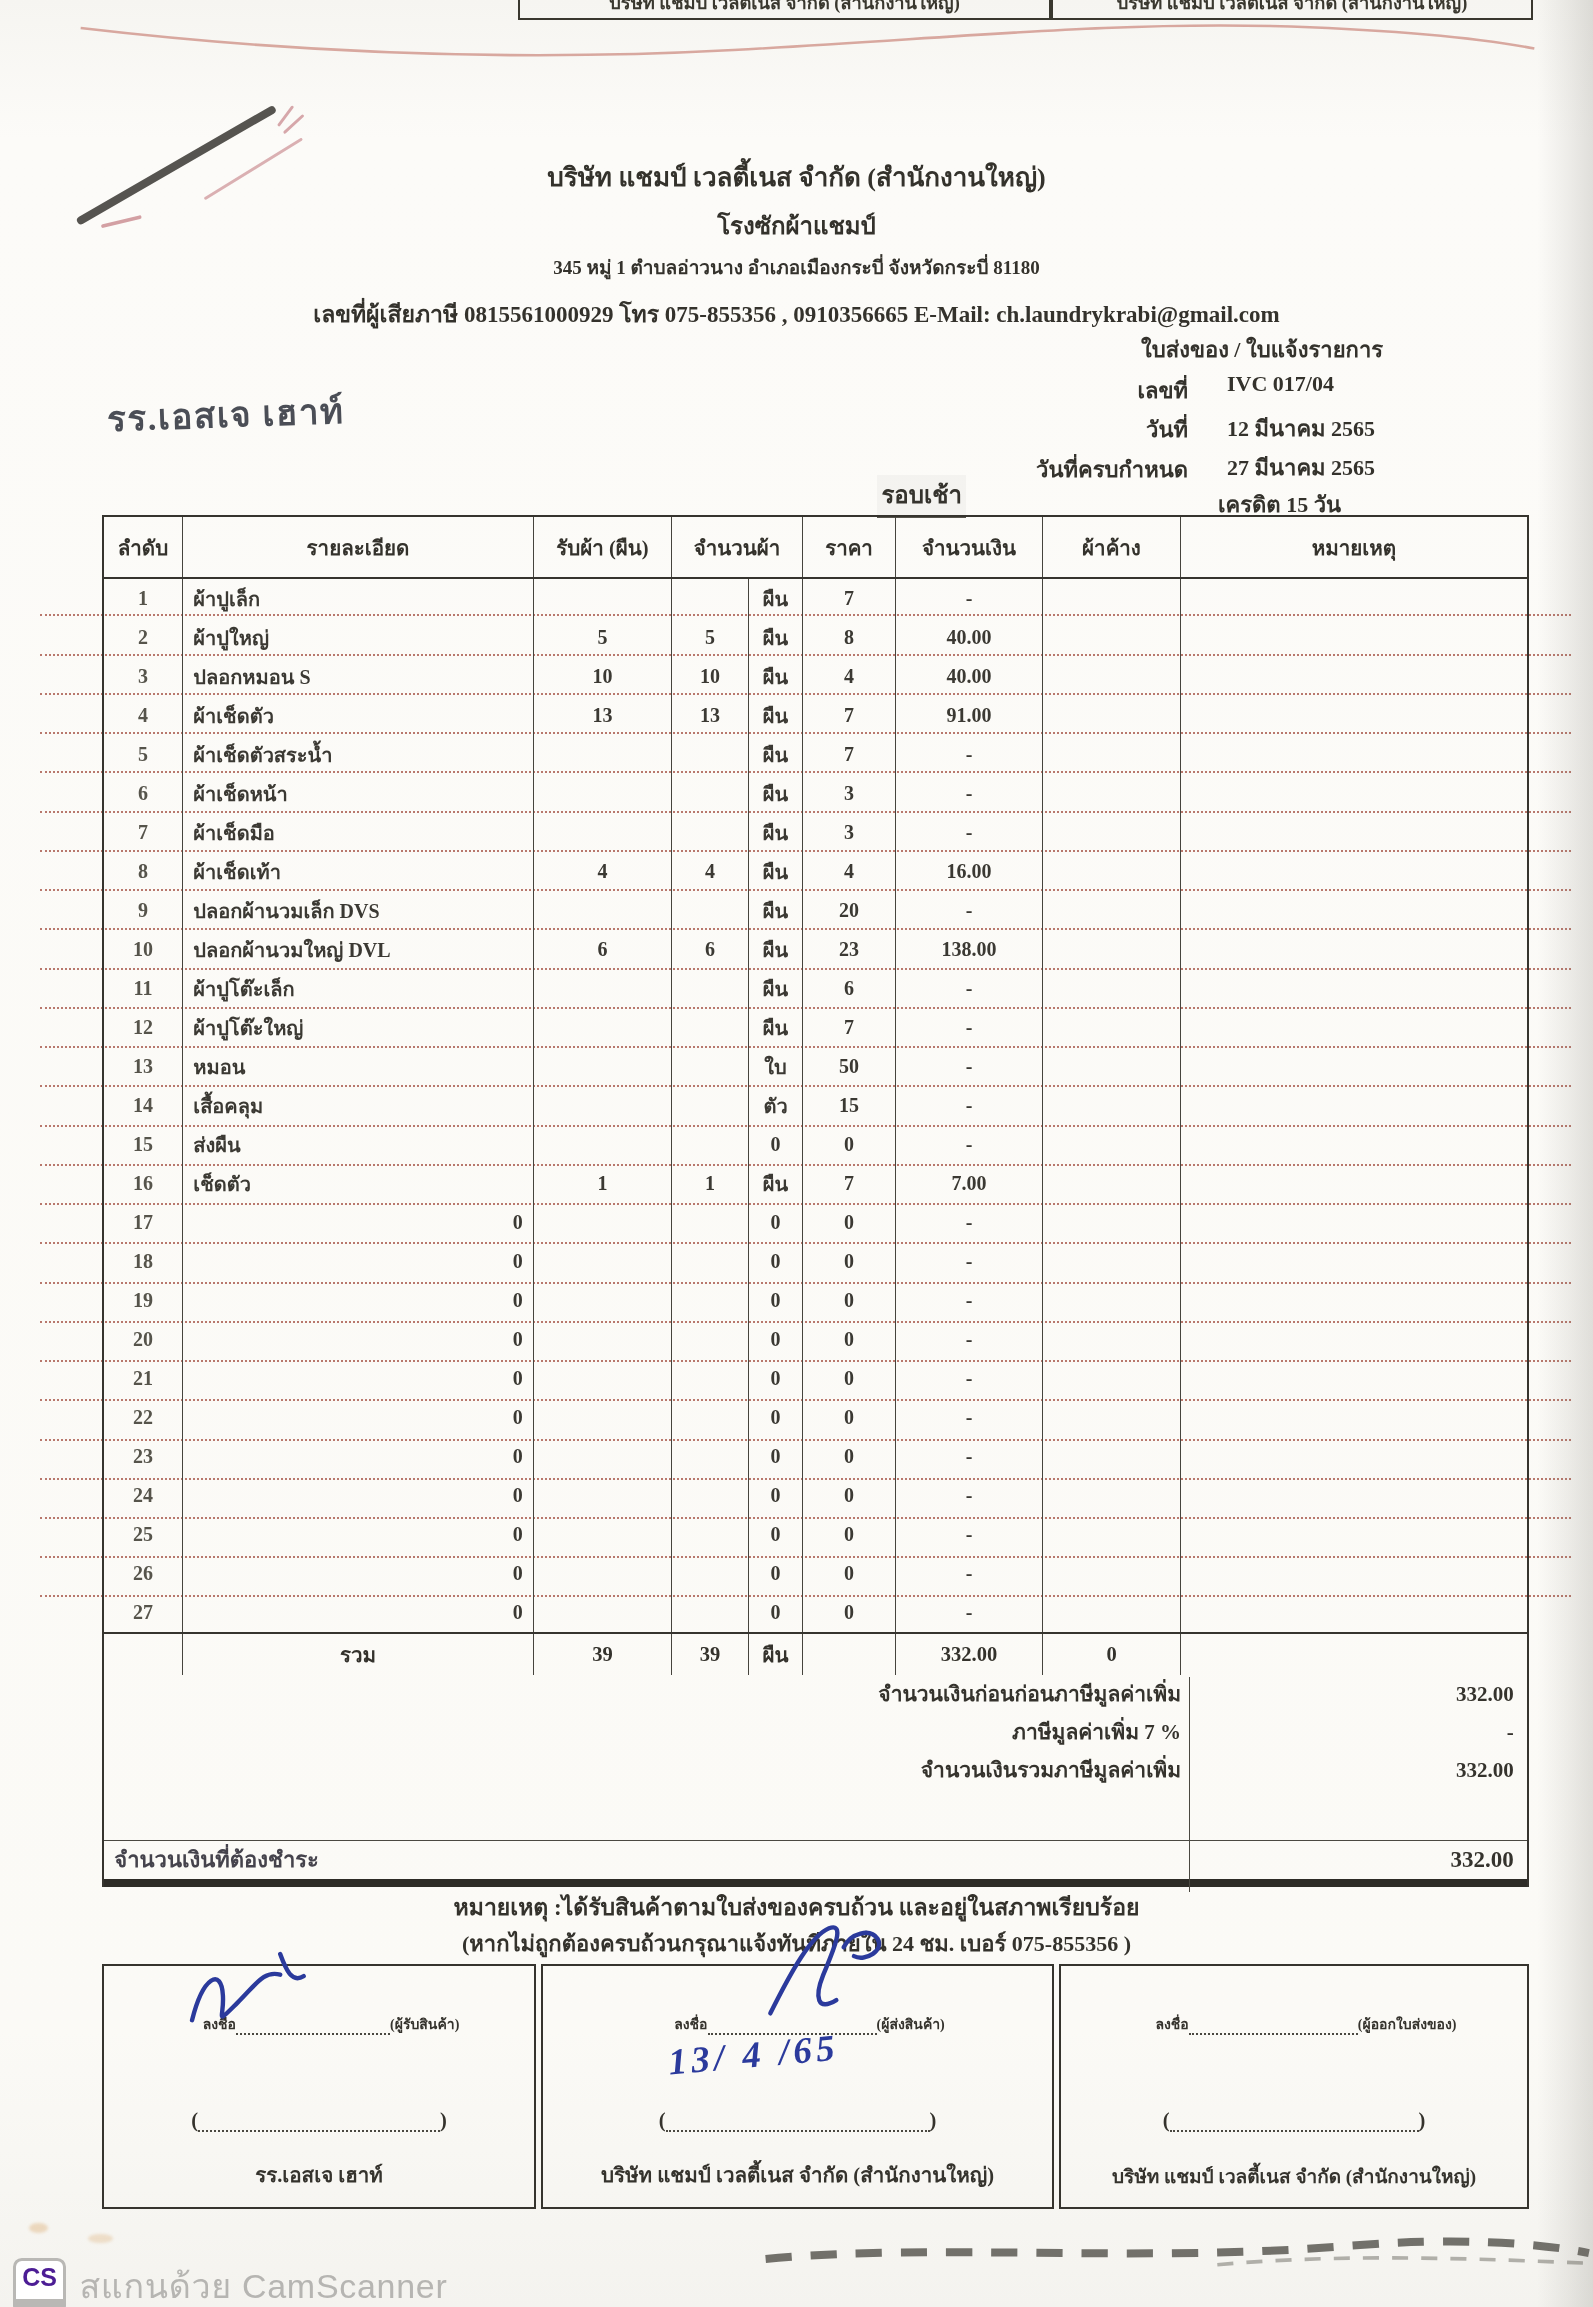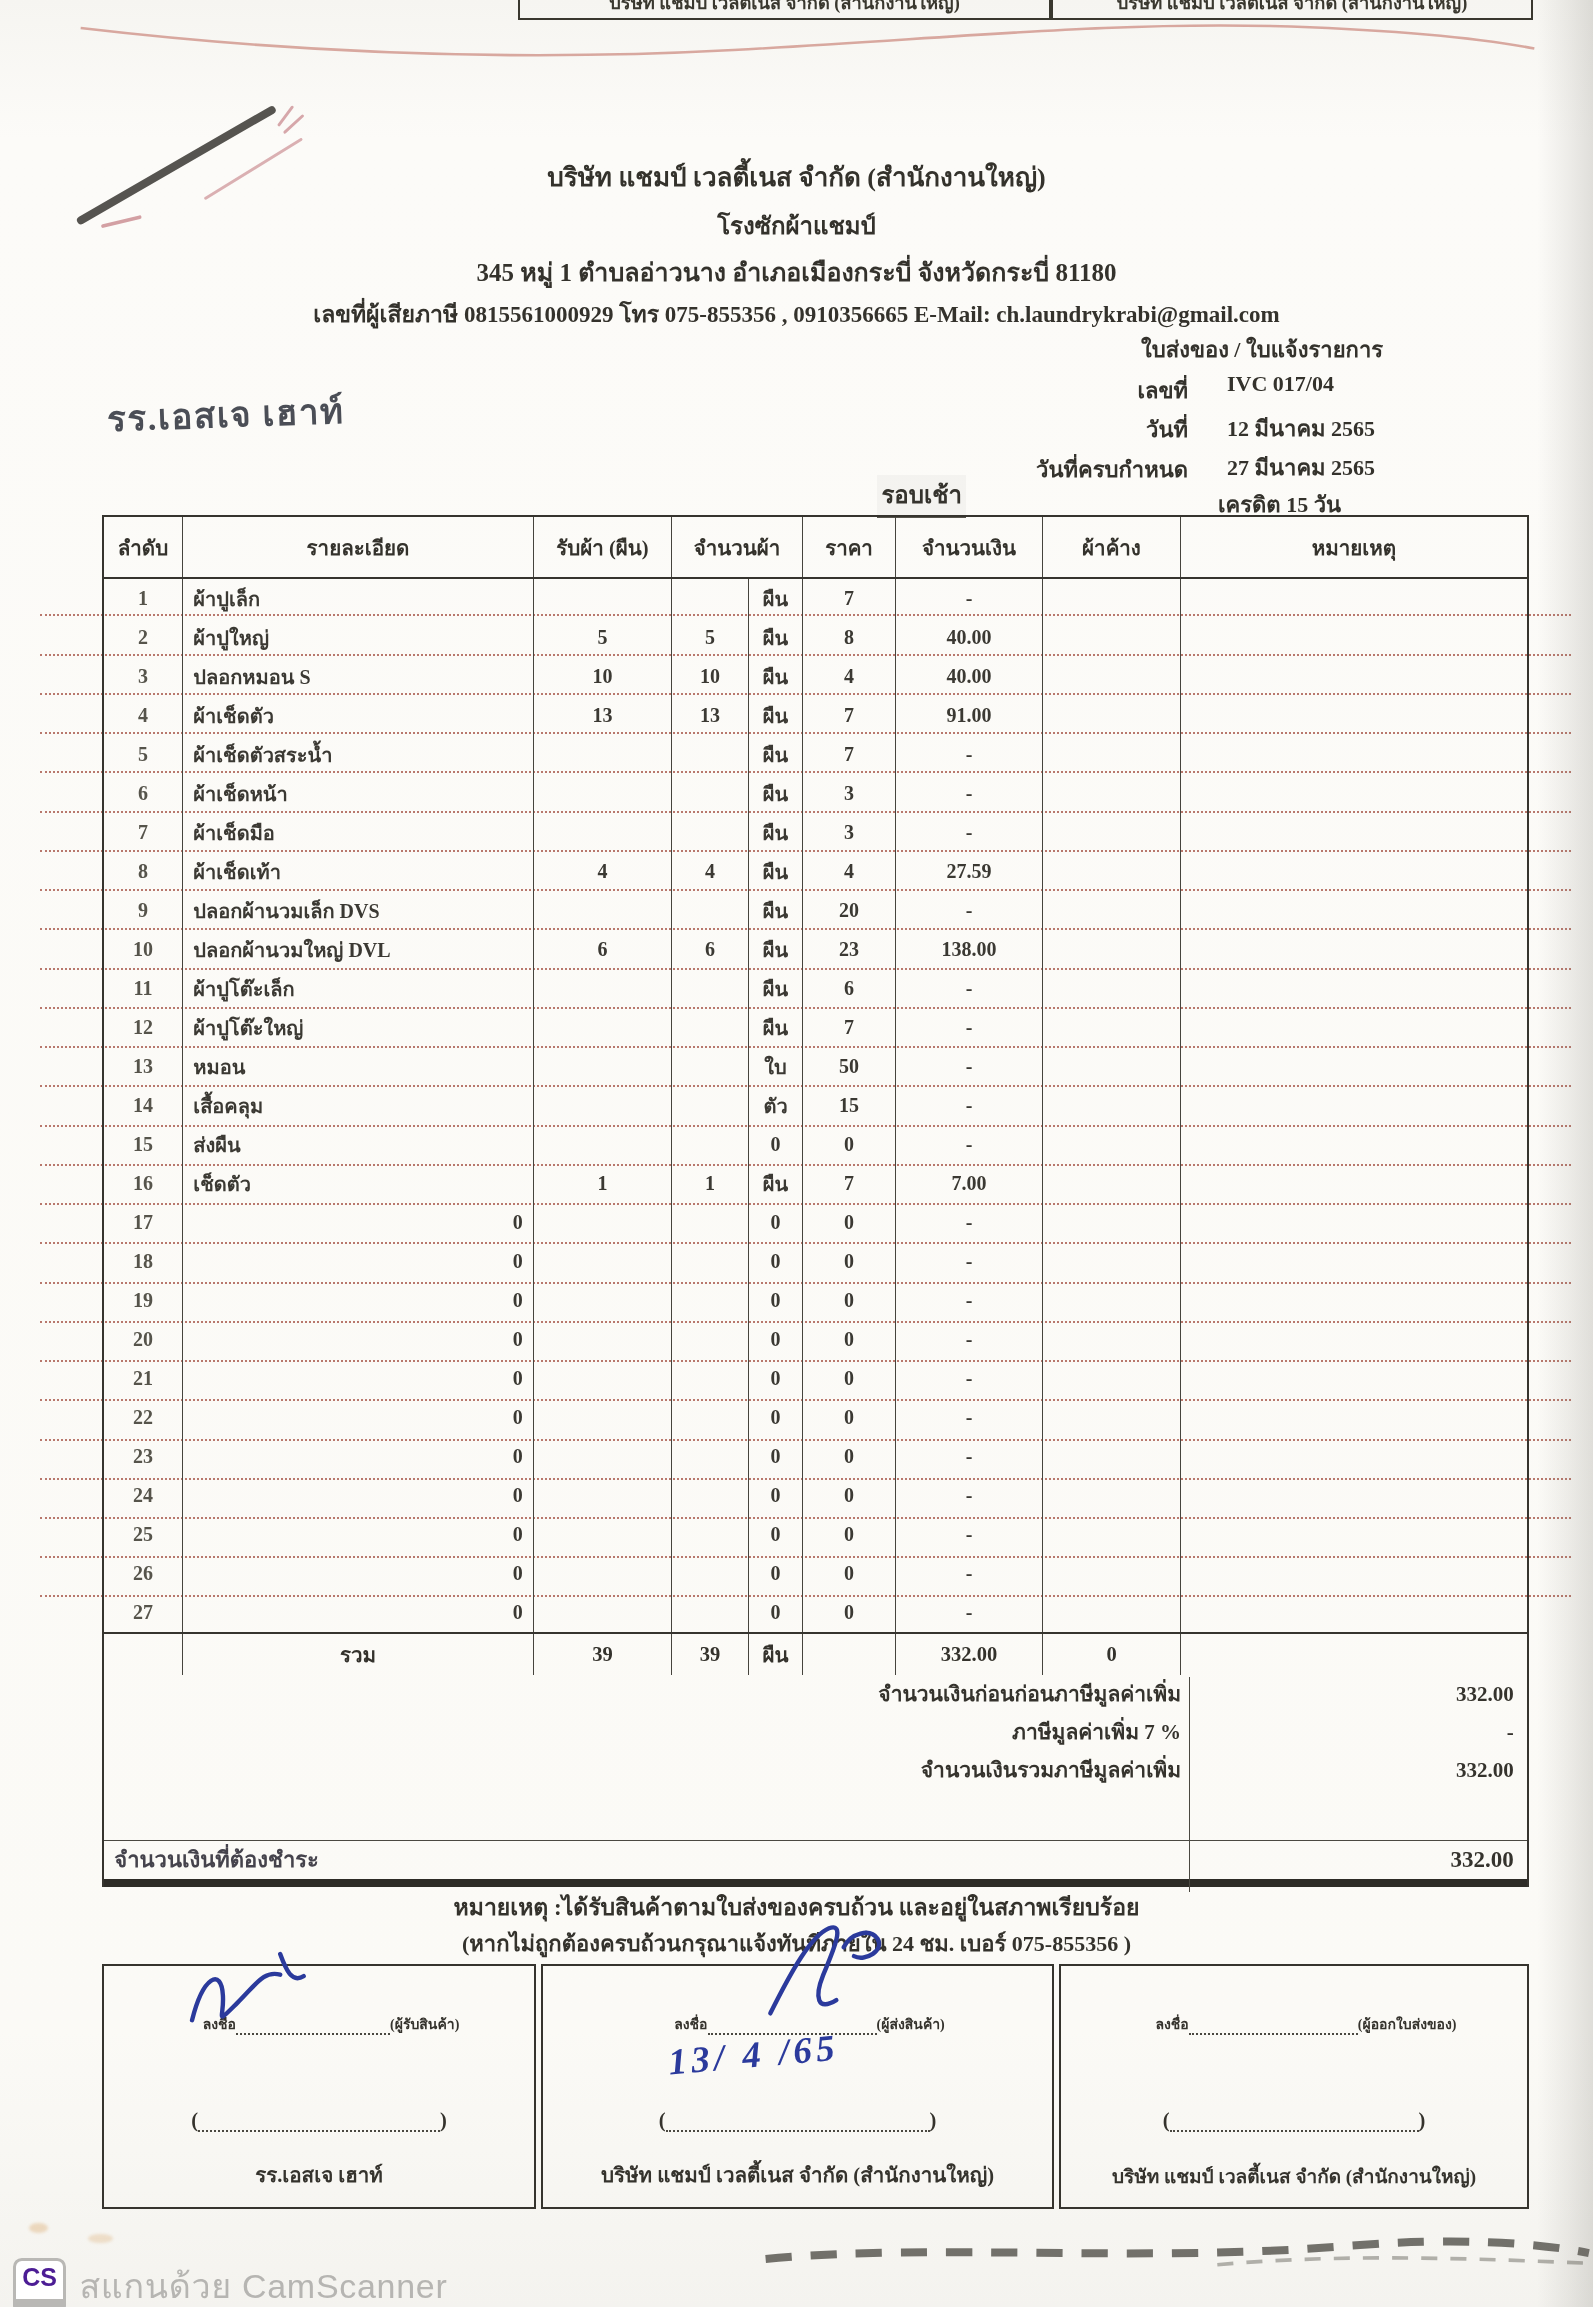--- a/index.html
+++ b/index.html
@@ -95,21 +95,21 @@
 
   <svg class="deco" style="left:59px;top:44px;" width="308" height="191" viewBox="0 0 420 260">
     <path d="M30,240 L290,90" stroke="#45433e" stroke-width="11" stroke-linecap="round" opacity="0.9"></path>
     <path d="M60,248 L110,236" stroke="#b3565f" stroke-width="5" stroke-linecap="round" opacity="0.55"></path>
     <path d="M200,210 L330,130" stroke="#b3565f" stroke-width="4" stroke-linecap="round" opacity="0.45"></path>
     <path d="M300,110 L318,86 M308,120 L332,98" stroke="#b3565f" stroke-width="4" stroke-linecap="round" opacity="0.5"></path>
   </svg>
 
   <div class="head-line" style="top:156px;font-size:26px;">บริษัท แชมป์ เวลตี้เนส จำกัด (สำนักงานใหญ่)</div>
   <div class="head-line" style="top:206px;font-size:24px;">โรงซักผ้าแชมป์</div>
-  <div class="head-line" style="top:252px;font-size:25px;">345 หมู่ 1 ตำบลอ่าวนาง อำเภอเมืองกระบี่ จังหวัดกระบี่ 81180</div>
+  <div class="head-line" style="top:252px;font-size:19px;">345 หมู่ 1 ตำบลอ่าวนาง อำเภอเมืองกระบี่ จังหวัดกระบี่ 81180</div>
   <div class="head-line" style="top:296px;font-size:23px;">เลขที่ผู้เสียภาษี 0815561000929 โทร 075-855356 , 0910356665 E-Mail: ch.laundrykrabi@gmail.com</div>
 
   <div class="doc-value" style="left:1141px;top:332px;">ใบส่งของ / ใบแจ้งรายการ</div>
   <div class="doc-label" style="left:880px;top:373px;width:308px;">เลขที่</div>
   <div class="doc-value" style="left:1227px;top:371px;">IVC 017/04</div>
   <div class="doc-label" style="left:880px;top:412px;width:308px;">วันที่</div>
   <div class="doc-value" style="left:1227px;top:411px;">12 มีนาคม 2565</div>
   <div class="doc-label" style="left:880px;top:452px;width:308px;">วันที่ครบกำหนด</div>
   <div class="doc-value" style="left:1227px;top:450px;">27 มีนาคม 2565</div>
   <div class="doc-value" style="left:1218px;top:487px;">เครดิต 15 วัน</div>
@@ -252,21 +252,21 @@
         </div>
         <div class="trow">
           <div class="c-no">8</div>
           <div class="c-name">
             <span>ผ้าเช็ดเท้า</span>
           </div>
           <div class="c-received">4</div>
           <div class="c-qty">4</div>
           <div class="c-unit">ผืน</div>
           <div class="c-price">4</div>
-          <div class="c-amount">27.59</div>
+          <div class="c-amount">16.00</div>
           <div class="c-pending"></div>
           <div class="c-note"></div>
         </div>
         <div class="trow">
           <div class="c-no">9</div>
           <div class="c-name">
             <span>ปลอกผ้านวมเล็ก DVS</span>
           </div>
           <div class="c-received"></div>
           <div class="c-qty"></div>

